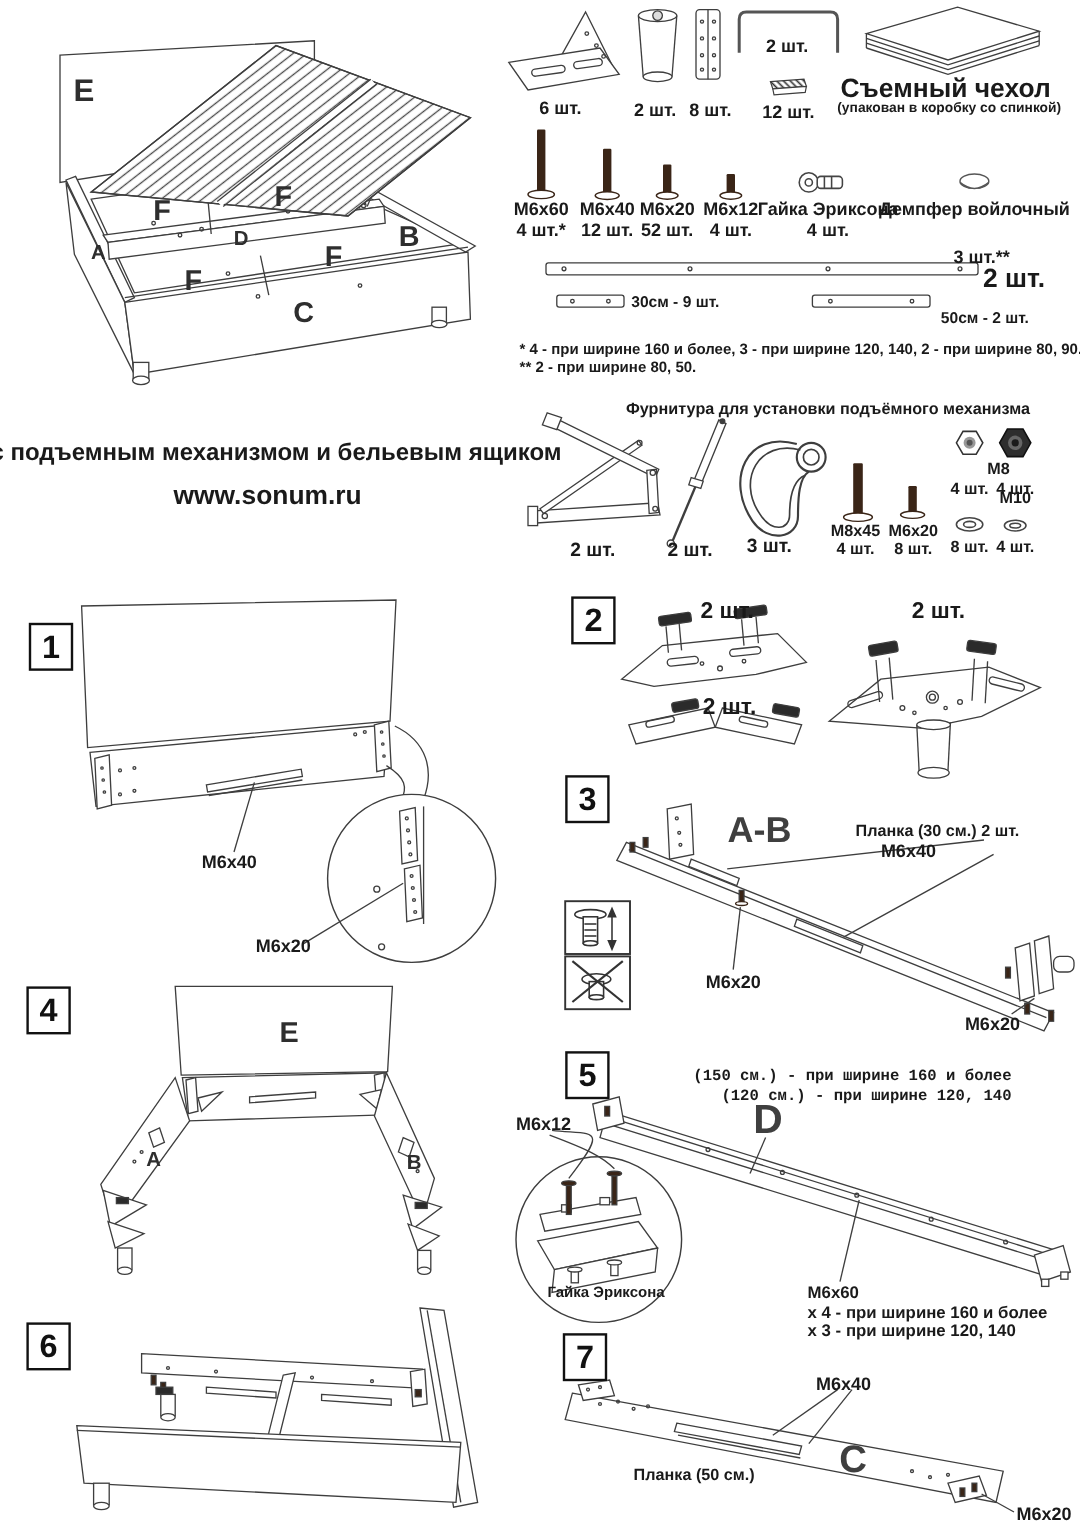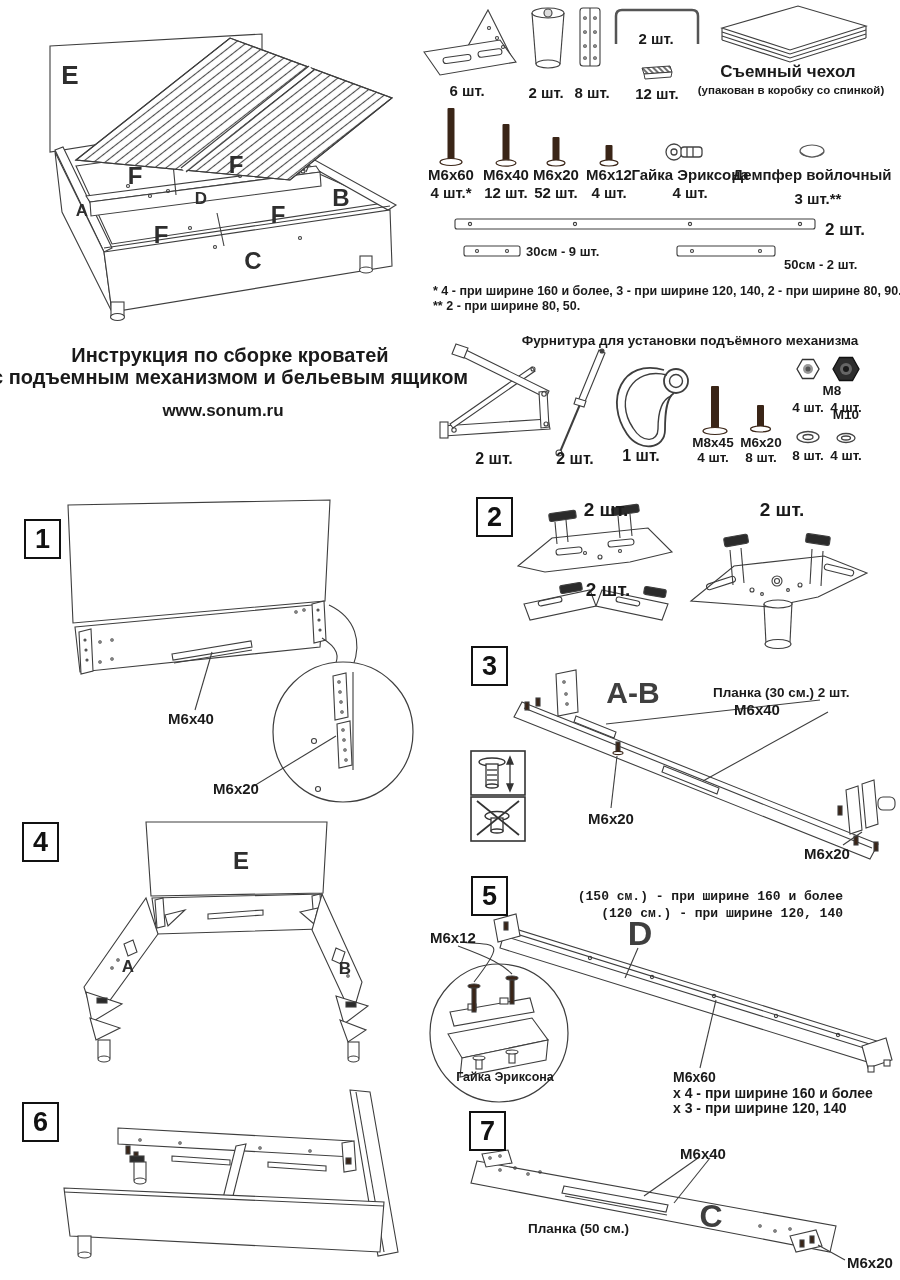--- a/index.html
+++ b/index.html
@@ -3,21 +3,21 @@
 <meta charset="utf-8">
 <style>
   html,body{margin:0;padding:0;background:#fff;}
   .page{position:relative;width:900px;height:1280px;background:#fff;overflow:hidden;
         font-family:"Liberation Sans",sans-serif;}
   svg.art{position:absolute;left:0;top:0;}
   .t{position:absolute;white-space:nowrap;color:#1a1a1a;font-weight:bold;line-height:1;}
   .c{transform:translateX(-50%);}
   .r{transform:translateX(-100%);font-family:Liberation Mono, monospace;}
   .s11{font-size:11.5px}.s12{font-size:12.5px}.s13{font-size:13px}.s135{font-size:13.5px}
-  .s14{font-size:14px}.s15{font-size:15px}.s16{font-size:16px}.s17{font-size:17px}
+  .s14{font-size:14px}.s15{font-size:15px}.s16{font-size:16px}.s17{font-size:22px}
   .s19{font-size:19px}.s20{font-size:20px}.s24{font-size:24px}.s26{font-size:26px}
   .s17L{font-size:17px}
   .g30{font-size:30px;color:#3f3f3f}.g32{font-size:32px;color:#3f3f3f}.g34{font-size:34px;color:#3f3f3f}
   .letter{color:#2e2e2e;}
   .badge{position:absolute;width:33px;height:36px;border:2px solid #111;background:#fff;
          display:flex;align-items:center;justify-content:center;font-weight:bold;font-size:27px;color:#111;}
 </style>
 </head>
 <body>
 
@@ -440,21 +440,20 @@
 <span class="t s26 c letter" style="left:70px;top:62px">E</span>
 <span class="t s24 c letter" style="left:135px;top:164px">F</span>
 <span class="t s24 c letter" style="left:236px;top:153px">F</span>
 <span class="t s17L c letter" style="left:201px;top:190px">D</span>
 <span class="t s17L c letter" style="left:82px;top:202px">A</span>
 <span class="t s24 c letter" style="left:341px;top:186px">B</span>
 <span class="t s24 c letter" style="left:278px;top:203px">F</span>
 <span class="t s24 c letter" style="left:161px;top:223px">F</span>
 <span class="t s24 c letter" style="left:253px;top:249px">C</span>
 
-<span class="t s20 c" style="left:230px;top:345px">Инструкция по сборке кроватей</span>
 <span class="t s20 c" style="left:230px;top:367px">с подъемным механизмом и бельевым ящиком</span>
 <span class="t s17 c" style="left:223px;top:402px">www.sonum.ru</span>
 
 <span class="t s15 c" style="left:467px;top:83px">6 шт.</span>
 <span class="t s15 c" style="left:546px;top:85px">2 шт.</span>
 <span class="t s15 c" style="left:592px;top:85px">8 шт.</span>
 <span class="t s15 c" style="left:656px;top:31px">2 шт.</span>
 <span class="t s15 c" style="left:657px;top:86px">12 шт.</span>
 <span class="t s17 c" style="left:788px;top:63px">Съемный чехол</span>
 <span class="t s11 c" style="left:791px;top:85px">(упакован в коробку со спинкой)</span>
@@ -463,32 +462,32 @@
 <span class="t s15 c" style="left:451px;top:185px">4 шт.*</span>
 <span class="t s15 c" style="left:506px;top:167px">М6х40</span>
 <span class="t s15 c" style="left:506px;top:185px">12 шт.</span>
 <span class="t s15 c" style="left:556px;top:167px">М6х20</span>
 <span class="t s15 c" style="left:556px;top:185px">52 шт.</span>
 <span class="t s15 c" style="left:609px;top:167px">М6х12</span>
 <span class="t s15 c" style="left:609px;top:185px">4 шт.</span>
 <span class="t s15 c" style="left:690px;top:167px">Гайка Эриксона</span>
 <span class="t s15 c" style="left:690px;top:185px">4 шт.</span>
 <span class="t s15 c" style="left:812px;top:167px">Демпфер войлочный</span>
-<span class="t s15 c" style="left:818px;top:191px">3 шт.**</span>
+<span class="t s15 c" style="left:818px;top:207px">3 шт.**</span>
 
 <span class="t s17 c" style="left:845px;top:221px">2 шт.</span>
 <span class="t s13" style="left:526px;top:245px">30см - 9 шт.</span>
 <span class="t s13" style="left:784px;top:258px">50см - 2 шт.</span>
 <span class="t s12" style="left:433px;top:285px">* 4 - при ширине 160 и более, 3 - при ширине 120, 140, 2 - при ширине 80, 90.</span>
 <span class="t s12" style="left:433px;top:300px">** 2 - при ширине 80, 50.</span>
 
 <span class="t s135 c" style="left:690px;top:334px">Фурнитура для установки подъёмного механизма</span>
 <span class="t s16 c" style="left:494px;top:451px">2 шт.</span>
 <span class="t s16 c" style="left:575px;top:451px">2 шт.</span>
-<span class="t s16 c" style="left:641px;top:448px">1 шт.</span>
+<span class="t s16 c" style="left:641px;top:448px">3 шт.</span>
 <span class="t s135 c" style="left:713px;top:436px">M8x45</span>
 <span class="t s135 c" style="left:713px;top:451px">4 шт.</span>
 <span class="t s135 c" style="left:761px;top:436px">М6х20</span>
 <span class="t s135 c" style="left:761px;top:451px">8 шт.</span>
 <span class="t s135 c" style="left:832px;top:384px">М8</span>
 <span class="t s135 c" style="left:808px;top:401px">4 шт.</span>
 <span class="t s135 c" style="left:846px;top:408px">М10</span>
 <span class="t s135 c" style="left:846px;top:401px">4 шт.</span>
 <span class="t s135 c" style="left:808px;top:449px">8 шт.</span>
 <span class="t s135 c" style="left:846px;top:449px">4 шт.</span>

